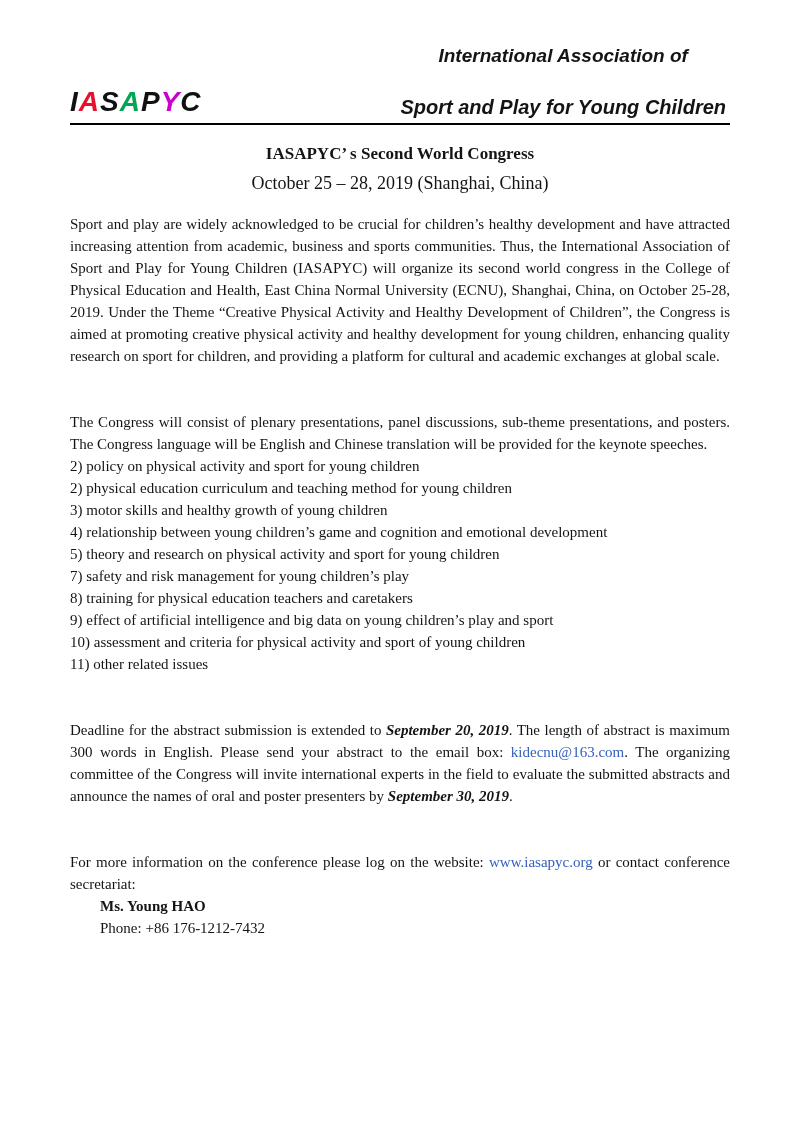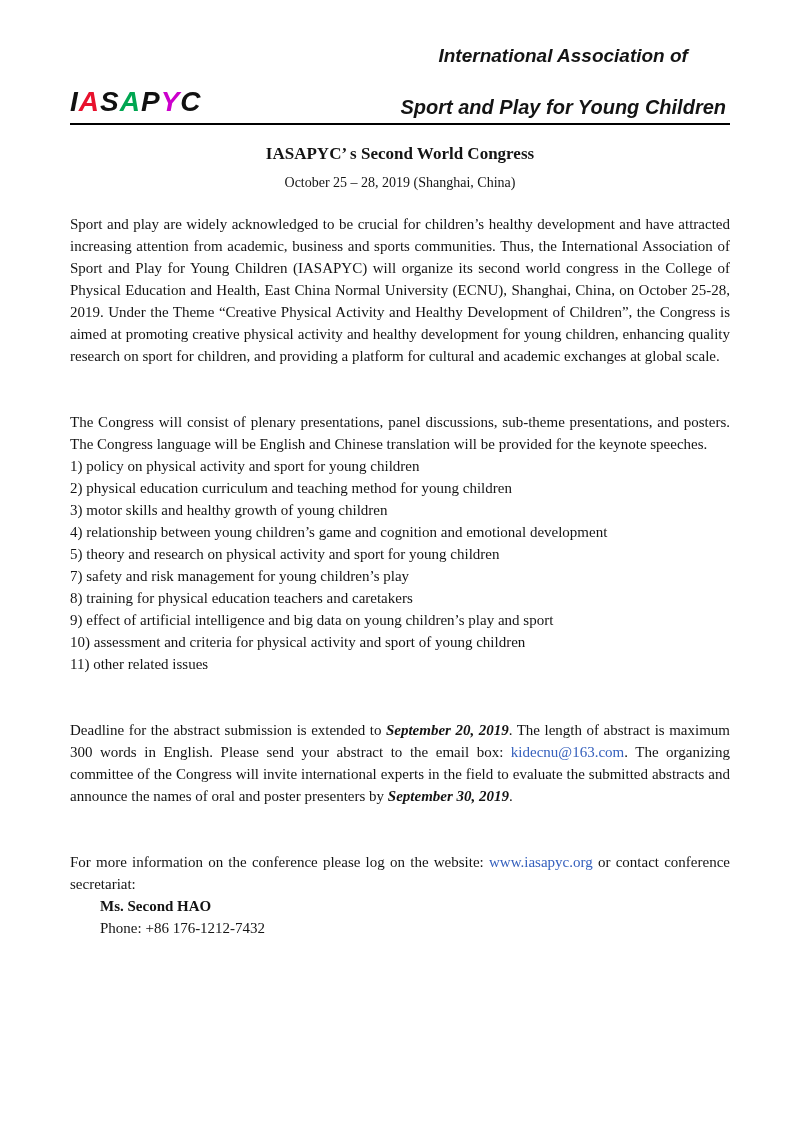--- a/index.html
+++ b/index.html
@@ -26,21 +26,21 @@
     font-weight: bold;
   }
   .logo { font-size: 28px; line-height: 1; letter-spacing: 1px; padding-bottom: 1px; white-space: nowrap; }
   .logo-letter { display: inline; }
   .org { text-align: center; margin-right: 4px; }
   .org-line1 { font-size: 19px; line-height: 1; margin-bottom: 32px; }
   .org-line2 { font-size: 20px; line-height: 1; }
   
   .title-block { text-align: center; margin-top: 17px; }
   .title-line { font-weight: bold; font-size: 17px; line-height: 23px; }
-  .date-line { font-size: 14px; line-height: 20px; margin-top: 8px; }
+  .date-line { font-size: 18px; line-height: 20px; margin-top: 8px; }
   
   .doc-body { font-size: 15px; line-height: 22px; }
   .para { margin: 0; text-align: justify; }
   .mt-first { margin-top: 20px; }
   .mt-block { margin-top: 44px; }
   .area-line { line-height: 22px; text-align: left; }
   .b { font-weight: bold; font-style: italic; }
   .link { color: #3560bd; cursor: pointer; }
   .contact-line { padding-left: 30px; line-height: 22px; }
   .contact-name { font-weight: bold; }
@@ -66,34 +66,34 @@
   </section>
 
   <main class="doc-body">
 
     <p class="para mt-first">Sport and play are widely acknowledged to be crucial for children’s healthy development and have attracted increasing attention from academic, business and sports communities. Thus, the International Association of Sport and Play for Young Children (IASAPYC) will organize its second world congress in the College of Physical Education and Health, East China Normal University (ECNU), Shanghai, China, on October 25-28, 2019. Under the Theme “Creative Physical Activity and Healthy Development of Children”, the Congress is aimed at promoting creative physical activity and healthy development for young children, enhancing quality research on sport for children, and providing a platform for cultural and academic exchanges at global scale.</p>
 
     <p class="para mt-block">The Congress will consist of plenary presentations, panel discussions, sub-theme presentations, and posters. The Congress language will be English and Chinese translation will be provided for the keynote speeches.</p>
 
 
     <div>
-      <div class="area-line">1) policy on physical activity and sport for young children</div>
+      <div class="area-line">2) policy on physical activity and sport for young children</div>
       <div class="area-line">2) physical education curriculum and teaching method for young children</div>
       <div class="area-line">3) motor skills and healthy growth of young children</div>
       <div class="area-line">4) relationship between young children’s game and cognition and emotional development</div>
       <div class="area-line">5) theory and research on physical activity and sport for young children</div>
       <div class="area-line">7) safety and risk management for young children’s play</div>
       <div class="area-line">8) training for physical education teachers and caretakers</div>
       <div class="area-line">9) effect of artificial intelligence and big data on young children’s play and sport</div>
       <div class="area-line">10) assessment and criteria for physical activity and sport of young children</div>
       <div class="area-line">11) other related issues</div>
     </div>
 
     <p class="para mt-block"><span>Deadline for the abstract submission is extended to </span><span class="b">September 20, 2019</span><span>. The length of abstract is maximum 300 words in English. Please send your abstract to the email box: </span><a class="link">kidecnu@163.com</a><span>. The organizing committee of the Congress will invite international experts in the field to evaluate the submitted abstracts and announce the names of oral and poster presenters by </span><span class="b">September 30, 2019</span><span>.</span></p>
 
     <p class="para mt-block"><span>For more information on the conference please log on the website: </span><a class="link">www.iasapyc.org</a><span> or contact conference secretariat:</span></p>
 
-    <div class="contact-line contact-name">Ms. Second HAO</div>
+    <div class="contact-line contact-name">Ms. Young HAO</div>
     <div class="contact-line">Phone: +86 176-1212-7432</div>
 
   </main>
 
 </div>
 
 </body></html>

